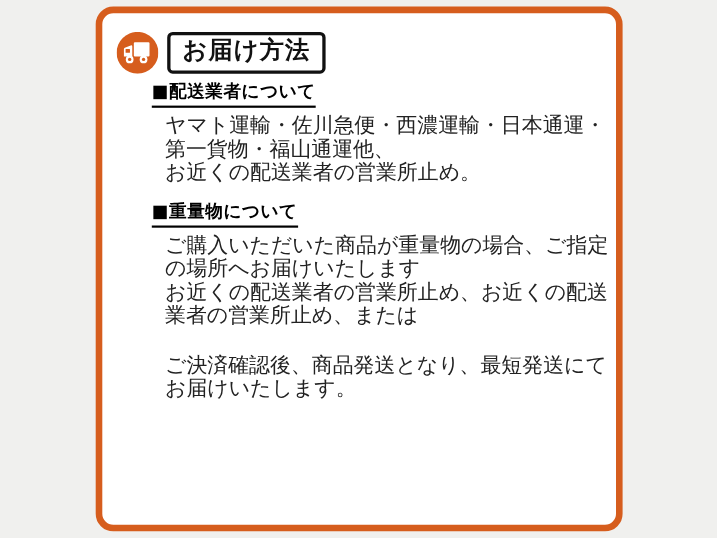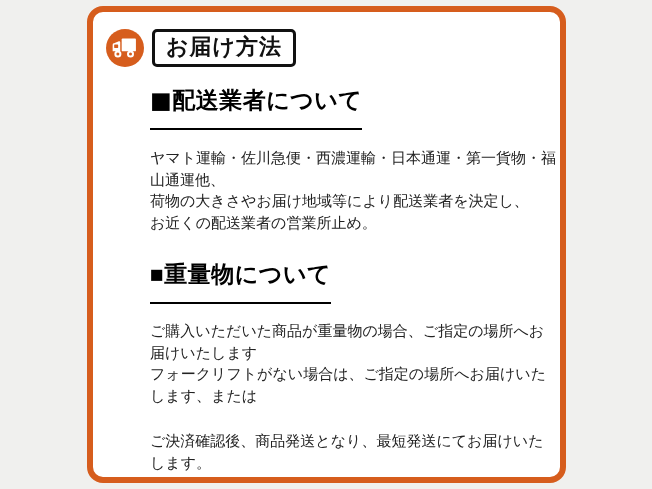--- a/index.html
+++ b/index.html
@@ -46,38 +46,38 @@
     color: #111111;
     letter-spacing: 1px;
     line-height: 1.2;
   }
   .sections {
     margin: 4px 0 0 45px;
     width: 420px;
   }
   .section-heading {
     display: inline-block;
-    font-size: 23px;
+    font-size: 16px;
     font-weight: bold;
     color: #000000;
     border-bottom: 2px solid #000000;
-    padding-bottom: 12px;
-    margin: 12px;
+    padding-bottom: 2px;
+    margin: 0;
     letter-spacing: 0.5px;
   }
   .section-body {
     margin: 6px 0 0 12px;
     color: #222222;
-    font-size: 15px;
+    font-size: 19px;
     line-height: 21.5px;
     letter-spacing: 0px;
   }
   .section-body p { margin: 0; }
   .sec-1 { margin-top: 6px; }
-  .sec-2 { margin-top: 13px; font-family: Liberation Mono, monospace; }
+  .sec-2 { margin-top: 13px; }
   .sec-3 { margin-top: 23px; }
 </style>
 </head>
 <body>
 
 <div class="stage">
   <div class="panel">
 
     <div class="title-row">
       <svg class="icon-circle" viewBox="0 0 40 40" aria-hidden="true">
@@ -92,30 +92,29 @@
       </svg>
       <span class="title-box">お届け方法</span>
     </div>
 
     <div class="sections">
 
       <div class="sec-1">
         <h2 class="section-heading">■配送業者について</h2>
         <div class="section-body">
           <p>ヤマト運輸・佐川急便・西濃運輸・日本通運・第一貨物・福山通運他、</p>
-          <p>荷物の大きさやお届け地域等により配送業者を決定し、</p>
           <p>お近くの配送業者の営業所止め。</p>
         </div>
       </div>
 
       <div class="sec-2">
         <h2 class="section-heading">■重量物について</h2>
         <div class="section-body">
           <p>ご購入いただいた商品が重量物の場合、ご指定の場所へお届けいたします</p>
-          <p>フォークリフトがない場合は、ご指定の場所へお届けいたします、または</p>
+          <p>お近くの配送業者の営業所止め、お近くの配送業者の営業所止め、または</p>
         </div>
       </div>
 
       <div class="sec-3">
         <div class="section-body">
           <p>ご決済確認後、商品発送となり、最短発送にてお届けいたします。</p>
 
         </div>
       </div>
 

